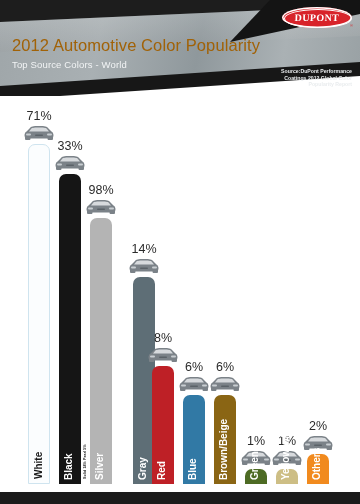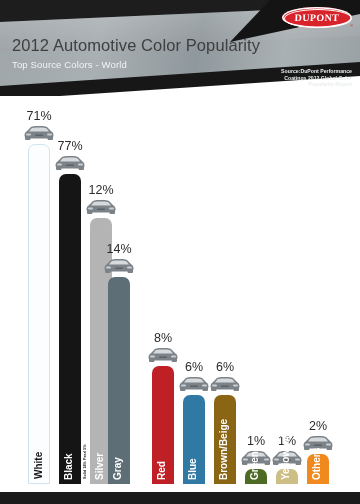--- a/index.html
+++ b/index.html
@@ -37,21 +37,21 @@
     background:#171717;
     clip-path:polygon(0 26px, 360px 2px, 360px 16px, 0 40px);
   }
   .band-dark-right{
     position:absolute;left:230px;top:0;width:130px;height:42px;
     background:#141414;
     clip-path:polygon(0 42px, 130px 14px, 130px 0, 40px 0);
   }
   #title{
     position:absolute;left:12px;top:36px;
-    font-size:16.5px;color:#404040;letter-spacing:.1px;
+    font-size:16.5px;color:#a16207;letter-spacing:.1px;
     white-space:nowrap;
   }
   #subtitle{
     position:absolute;left:12px;top:59px;
     font-size:9.5px;color:#f2f4f5;letter-spacing:.15px;
     white-space:nowrap;
   }
   #source{
     position:absolute;right:8px;top:68px;
     font-size:5.2px;line-height:6.6px;color:#e9ecee;
@@ -180,55 +180,55 @@
       <div class="bar white-bar" style="height: 340px;">
         <div class="bar-label">
           <span style="color: rgb(26, 26, 26);">White</span>
         </div>
         <div class="bar-sub">
           <span style="color: rgb(26, 26, 26); margin-left: 58px;">Solid 18%  Pearl 5%</span>
         </div>
       </div>
     </div>
     <div class="bar-group" style="left: 58px; height: 346px;">
-      <div class="pct" style="bottom: 331px;">77%</div>
+      <div class="pct" style="bottom: 331px;">33%</div>
       <div class="caricon" style="bottom: 312px;">
   <svg viewBox="0 0 68 34" width="34" height="18">
     <path d="M6 26 C4 22 5 16 9 14 L16 7 C18 4 22 3 34 3 C46 3 50 4 52 7 L59 14 C63 16 64 22 62 26 L62 29 C62 31 60 31 58 31 L54 31 C52 31 51 30 51 28 L17 28 C17 30 16 31 14 31 L10 31 C8 31 6 31 6 29 Z" fill="#7b8288"></path>
     <path d="M18 9 C19 7 22 6 34 6 C46 6 49 7 50 9 L54 14 L14 14 Z" fill="#d7dadd"></path>
     <rect x="8" y="18" width="10" height="4" rx="2" fill="#c9ced2"></rect>
     <rect x="50" y="18" width="10" height="4" rx="2" fill="#c9ced2"></rect>
     <rect x="26" y="20" width="16" height="3" rx="1.5" fill="#5b6268"></rect>
   </svg></div>
       <div class="bar" style="height: 310px; background: rgb(21, 21, 21);">
         <div class="bar-label">
           <span style="color: rgb(255, 255, 255);">Black</span>
         </div>
         <div class="bar-sub">
           <span style="color: rgb(255, 255, 255); margin-left: 58px;">Solid 18%  Effect 3%</span>
         </div>
       </div>
     </div>
     <div class="bar-group" style="left: 89px; height: 302px;">
-      <div class="pct" style="bottom: 287px;">12%</div>
+      <div class="pct" style="bottom: 287px;">98%</div>
       <div class="caricon" style="bottom: 268px;">
   <svg viewBox="0 0 68 34" width="34" height="18">
     <path d="M6 26 C4 22 5 16 9 14 L16 7 C18 4 22 3 34 3 C46 3 50 4 52 7 L59 14 C63 16 64 22 62 26 L62 29 C62 31 60 31 58 31 L54 31 C52 31 51 30 51 28 L17 28 C17 30 16 31 14 31 L10 31 C8 31 6 31 6 29 Z" fill="#7b8288"></path>
     <path d="M18 9 C19 7 22 6 34 6 C46 6 49 7 50 9 L54 14 L14 14 Z" fill="#d7dadd"></path>
     <rect x="8" y="18" width="10" height="4" rx="2" fill="#c9ced2"></rect>
     <rect x="50" y="18" width="10" height="4" rx="2" fill="#c9ced2"></rect>
     <rect x="26" y="20" width="16" height="3" rx="1.5" fill="#5b6268"></rect>
   </svg></div>
       <div class="bar" style="height: 266px; background: rgb(180, 180, 180);">
         <div class="bar-label">
           <span style="color: rgb(255, 255, 255);">Silver</span>
         </div>
       </div>
     </div>
-    <div class="bar-group" style="left: 107px; height: 243px;">
+    <div class="bar-group" style="left: 132px; height: 243px;">
       <div class="pct" style="bottom: 228px;">14%</div>
       <div class="caricon" style="bottom: 209px;">
   <svg viewBox="0 0 68 34" width="34" height="18">
     <path d="M6 26 C4 22 5 16 9 14 L16 7 C18 4 22 3 34 3 C46 3 50 4 52 7 L59 14 C63 16 64 22 62 26 L62 29 C62 31 60 31 58 31 L54 31 C52 31 51 30 51 28 L17 28 C17 30 16 31 14 31 L10 31 C8 31 6 31 6 29 Z" fill="#7b8288"></path>
     <path d="M18 9 C19 7 22 6 34 6 C46 6 49 7 50 9 L54 14 L14 14 Z" fill="#d7dadd"></path>
     <rect x="8" y="18" width="10" height="4" rx="2" fill="#c9ced2"></rect>
     <rect x="50" y="18" width="10" height="4" rx="2" fill="#c9ced2"></rect>
     <rect x="26" y="20" width="16" height="3" rx="1.5" fill="#5b6268"></rect>
   </svg></div>
       <div class="bar" style="height: 207px; background: rgb(94, 110, 118);">

